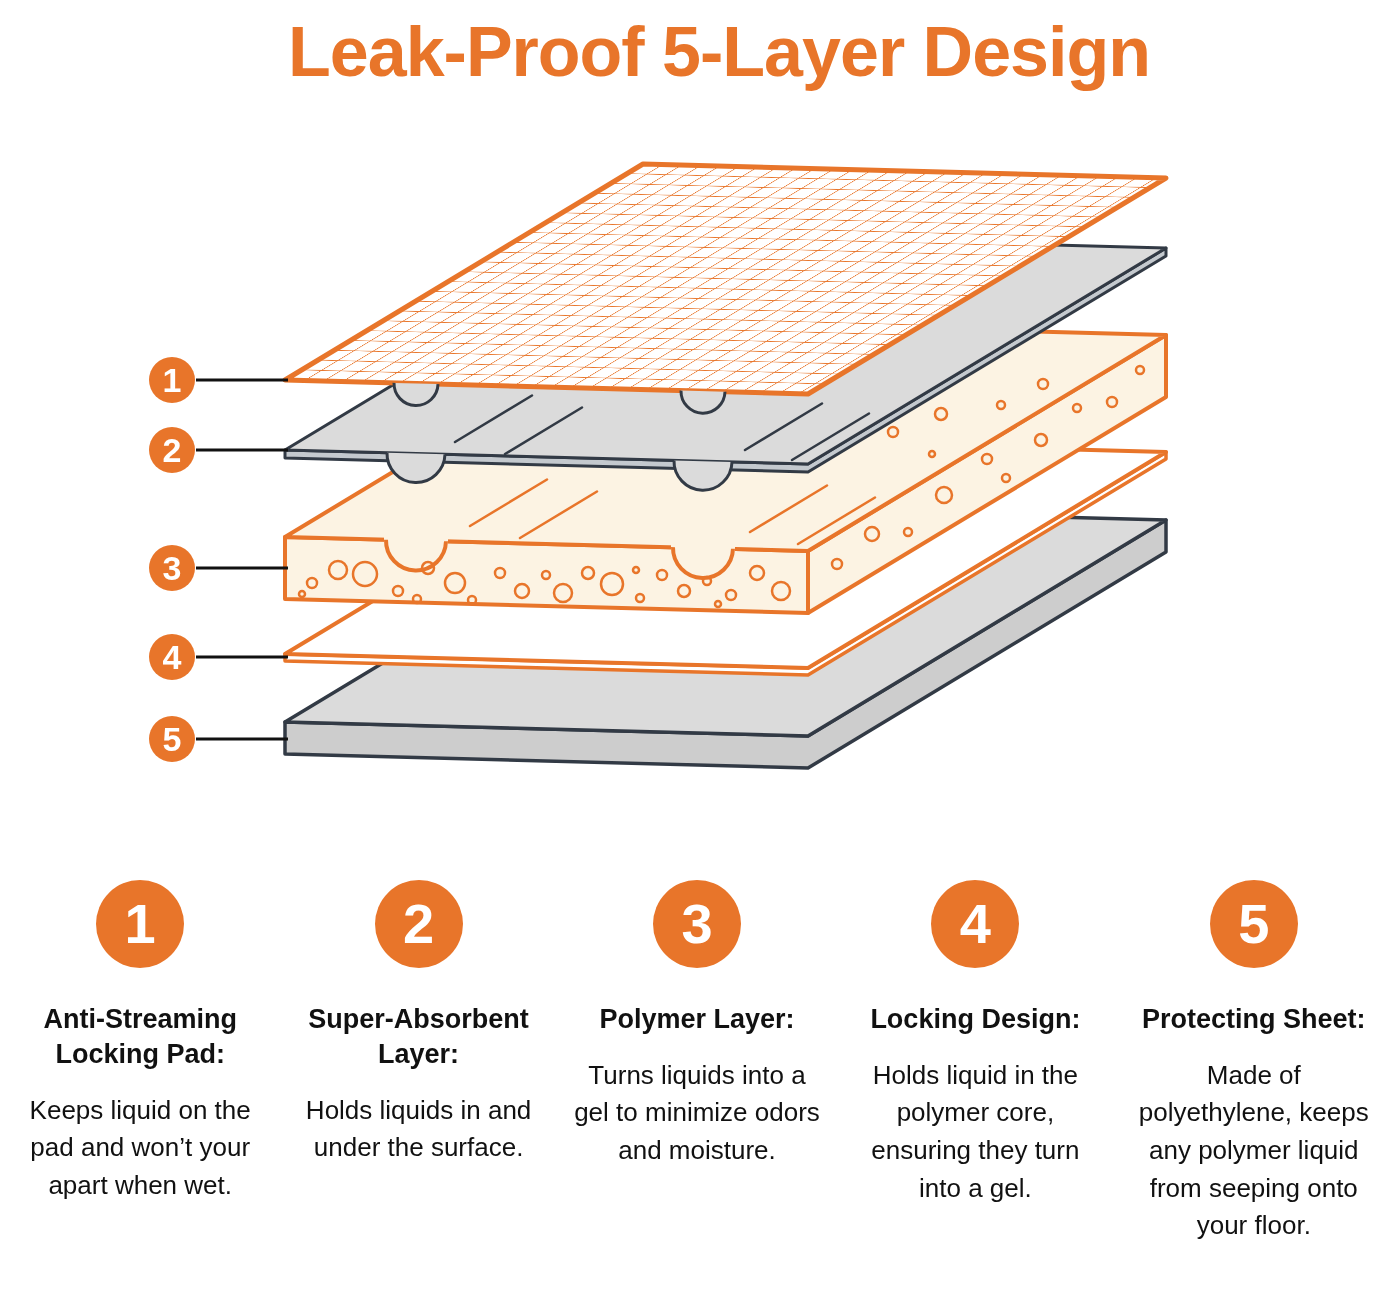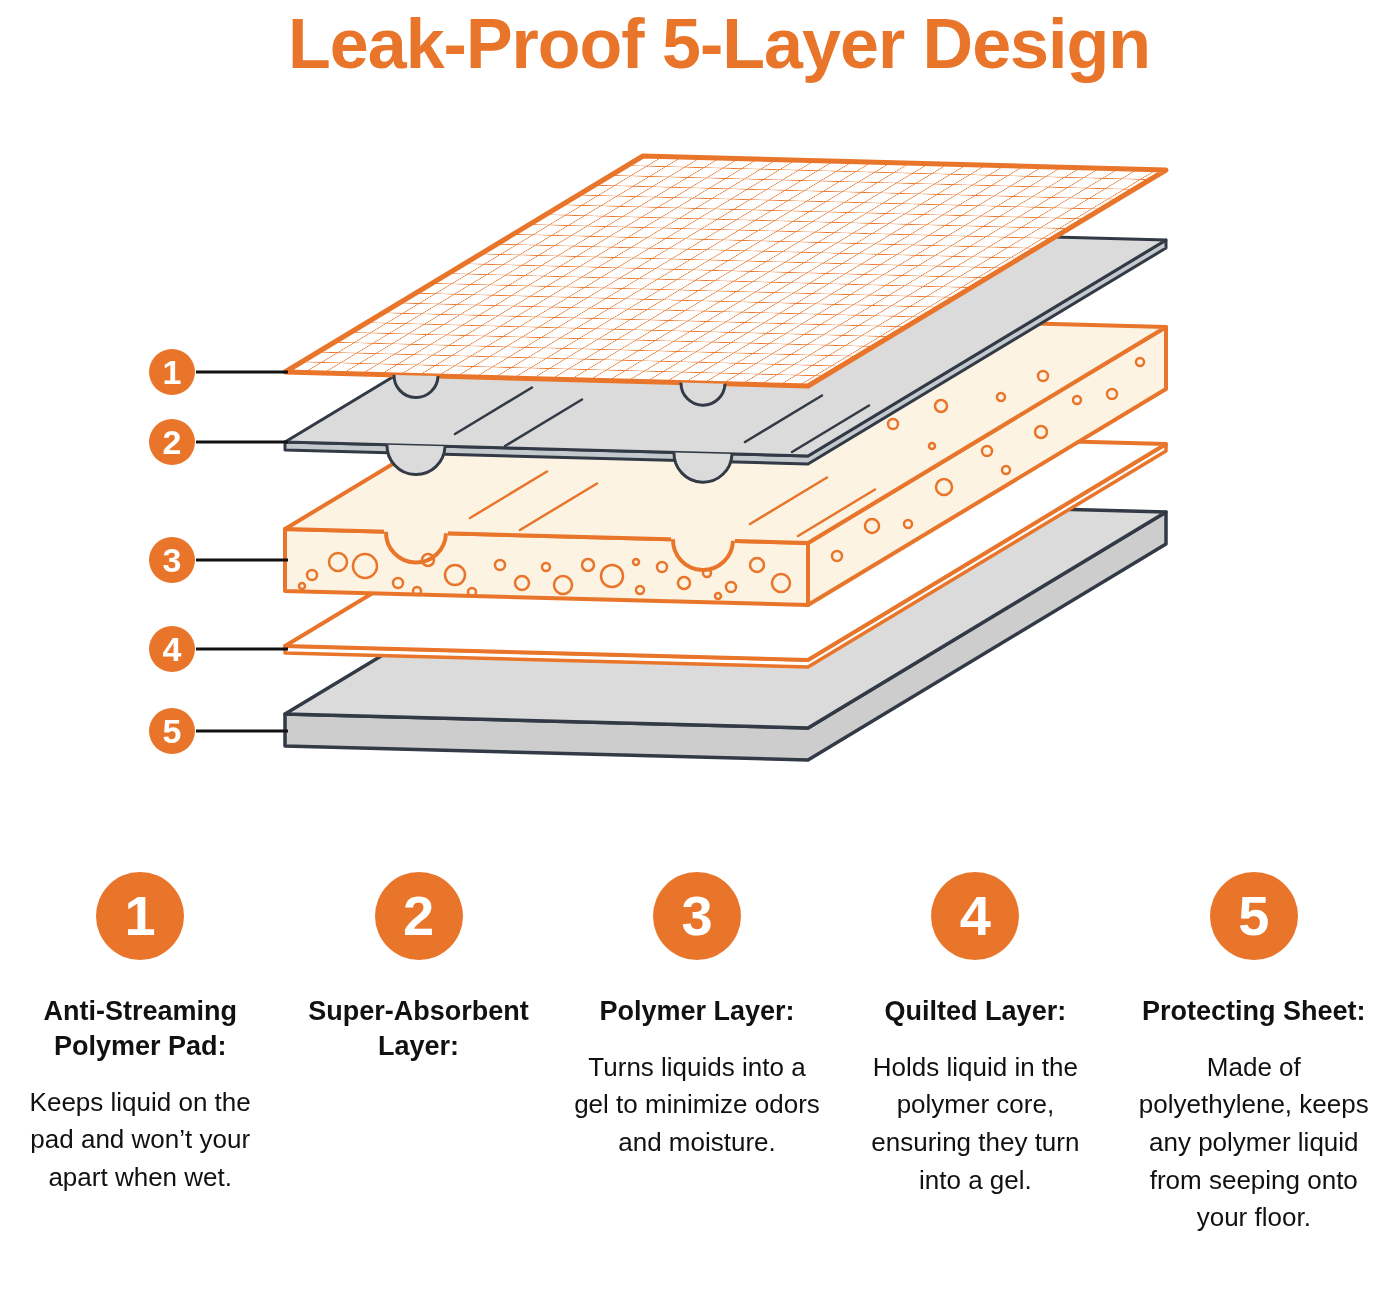--- a/index.html
+++ b/index.html
@@ -2,21 +2,21 @@
 <html><head>
 <meta charset="utf-8">
 <style>
   html,body{margin:0;padding:0;}
   body{
     width:1394px;height:1300px;background:#ffffff;
     font-family:"Liberation Sans",sans-serif;color:#111111;overflow:hidden;
   }
   .page-title{
     text-align:center;color:#E8752A;font-size:70px;font-weight:bold;
-    margin:8px 0 12px;letter-spacing:-1px;line-height:1.05;padding-left:44px;
+    margin:16px 0 12px;letter-spacing:-1px;line-height:1.05;padding-left:44px;
   }
   .diagram-wrap{margin:0;padding:0;}
   svg{display:block;}
   .legend{
     display:grid;grid-template-columns:repeat(5,1fr);
     margin-top:78px;padding:0 4px;column-gap:6px;
   }
   .legend-item{text-align:center;padding:0 10px;}
   .num-badge{
     width:88px;height:88px;border-radius:50%;background:#E8752A;color:#ffffff;
@@ -175,41 +175,42 @@
       </g>
     </g>
   </svg>
 </figure>
 
 <section class="legend">
   <article class="legend-item">
     <div class="num-badge">
       <span>1</span>
     </div>
-    <h2 class="legend-heading">Anti-Streaming Polymer Pad:</h2>
+    <h2 class="legend-heading">Anti-Streaming Locking Pad:</h2>
     <p class="legend-body">Keeps liquid on the pad and won’t your apart when wet.</p>
   </article>
   <article class="legend-item">
     <div class="num-badge">
       <span>2</span>
     </div>
     <h2 class="legend-heading">Super-Absorbent Layer:</h2>
+    <p class="legend-body">Holds liquids in and under the surface.</p>
   </article>
   <article class="legend-item">
     <div class="num-badge">
       <span>3</span>
     </div>
     <h2 class="legend-heading">Polymer Layer:</h2>
     <p class="legend-body">Turns liquids into a gel to minimize odors and moisture.</p>
   </article>
   <article class="legend-item">
     <div class="num-badge">
       <span>4</span>
     </div>
-    <h2 class="legend-heading">Quilted Layer:</h2>
+    <h2 class="legend-heading">Locking Design:</h2>
     <p class="legend-body">Holds liquid in the polymer core, ensuring they turn into a gel.</p>
   </article>
   <article class="legend-item">
     <div class="num-badge">
       <span>5</span>
     </div>
     <h2 class="legend-heading">Protecting Sheet:</h2>
     <p class="legend-body">Made of polyethylene, keeps any polymer liquid from seeping onto your floor.</p>
   </article>
 </section>

